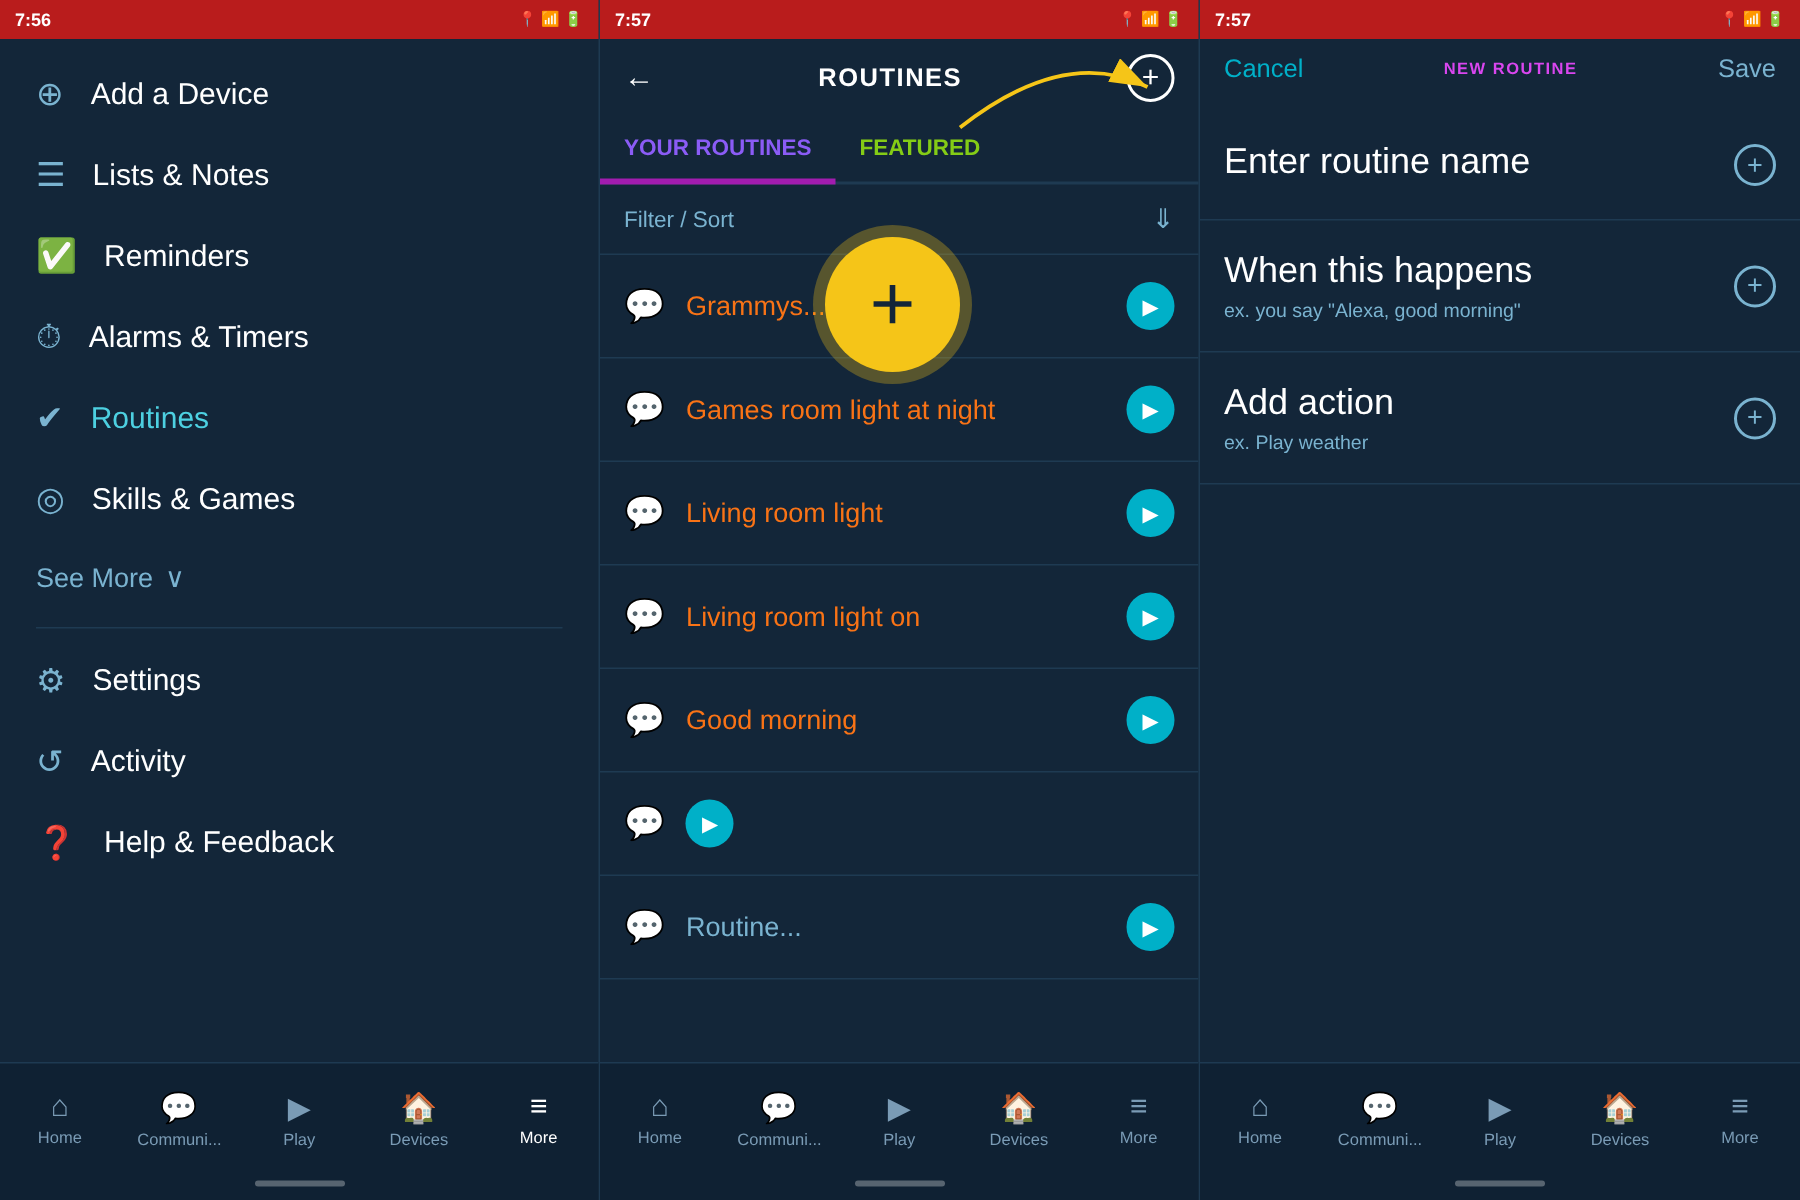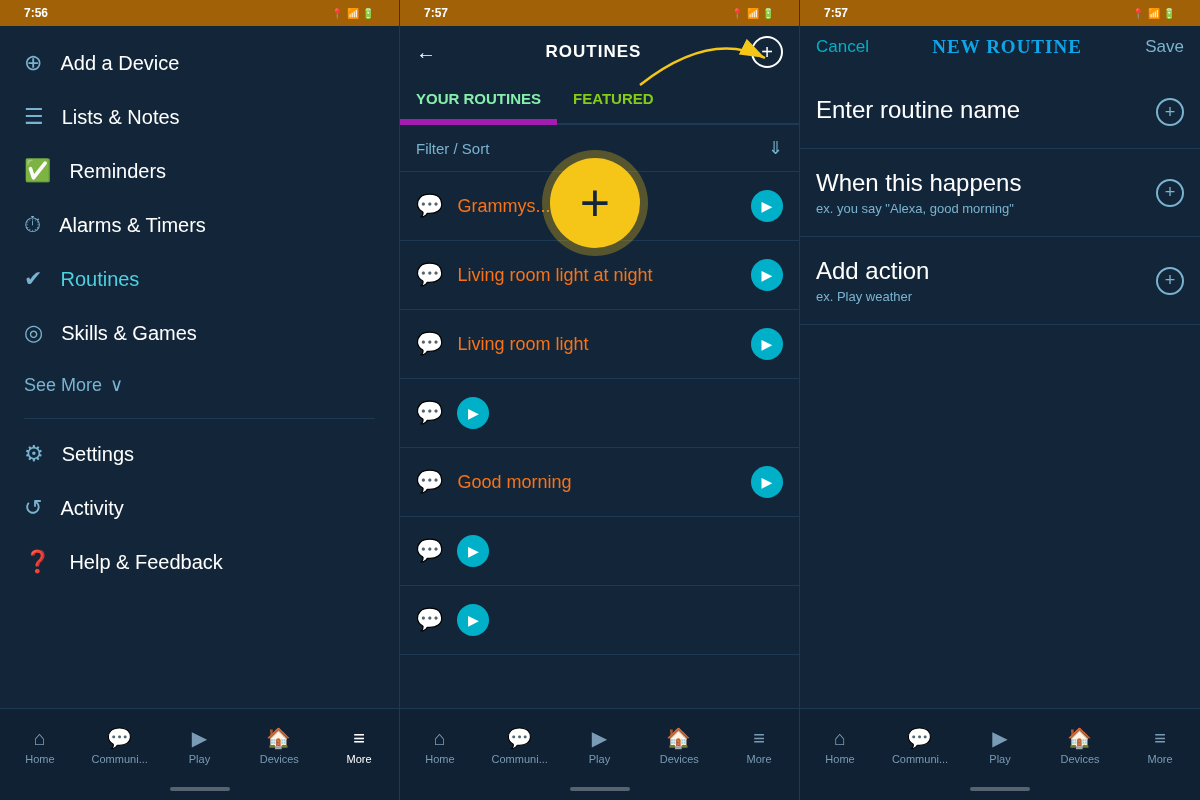--- a/index.html
+++ b/index.html
@@ -19,22 +19,22 @@
       flex-direction: column;
       background: #132639;
       position: relative;
     }
 
     
     .status-bar {
       display: flex;
       justify-content: space-between;
       align-items: center;
-      padding: 4px 24px;
-      background: #a16207;
+      padding: 4px 10px;
+      background: #b91c1c;
       height: 26px;
       flex-shrink: 0;
     }
     .status-time {
       color: #ffffff;
       font-size: 12px;
       font-weight: 600;
     }
     .status-icons {
       display: flex;
@@ -153,22 +153,22 @@
       flex-shrink: 0;
     }
     .routines-tab {
       padding: 12px 16px;
       font-size: 15px;
       font-weight: 600;
       cursor: pointer;
       color: #7ab3d0;
     }
     .routines-tab.active {
-      color: #86efac;
-      border-bottom: 6px solid #a21caf;
+      color: #8b5cf6;
+      border-bottom: 4px solid #a21caf;
       margin-bottom: -2px;
     }
     .routines-tab.featured { color: #84cc16; }
     .filter-row {
       display: flex;
       align-items: center;
       justify-content: space-between;
       padding: 12px 16px;
       border-bottom: 1px solid #1e3a52;
       flex-shrink: 0;
@@ -235,25 +235,24 @@
     }
     .new-routine-header {
       display: flex;
       align-items: center;
       justify-content: space-between;
       padding: 10px 16px;
       flex-shrink: 0;
     }
     .nr-cancel { color: #00b0c8; font-size: 17px; cursor: pointer; }
     .nr-title {
-      color: #0ea5e9;
-      font-size: 19px;
+      color: #d946ef;
+      font-size: 11px;
       font-weight: 600;
       letter-spacing: 1px;
-      font-family: Liberation Serif, serif;
     }
     .nr-save { color: #7ab3d0; font-size: 17px; cursor: pointer; }
     .nr-content { flex: 1; padding: 8px 0; }
     .nr-row {
       display: flex;
       align-items: center;
       justify-content: space-between;
       padding: 20px 16px;
       border-bottom: 1px solid #1e3a52;
       cursor: pointer;
@@ -396,43 +395,45 @@
   </div>
 
   <div class="routine-list">
     <div class="routine-item">
       <span class="routine-icon">💬</span>
       <span class="routine-name">Grammys...</span>
       <div class="routine-play">▶</div>
     </div>
     <div class="routine-item">
       <span class="routine-icon">💬</span>
-      <span class="routine-name">Living room light at night</span>
+      <span class="routine-name">Games room light at night</span>
       <div class="routine-play">▶</div>
     </div>
     <div class="routine-item">
       <span class="routine-icon">💬</span>
       <span class="routine-name">Living room light</span>
       <div class="routine-play">▶</div>
     </div>
     <div class="routine-item">
       <span class="routine-icon">💬</span>
+      <span class="routine-name">Living room light on</span>
       <div class="routine-play">▶</div>
     </div>
     <div class="routine-item">
       <span class="routine-icon">💬</span>
       <span class="routine-name">Good morning</span>
       <div class="routine-play">▶</div>
     </div>
     <div class="routine-item">
       <span class="routine-icon">💬</span>
       <div class="routine-play">▶</div>
     </div>
     <div class="routine-item">
       <span class="routine-icon">💬</span>
+      <span class="routine-name" style="color:#7ab3d0;">Routine...</span>
       <div class="routine-play">▶</div>
     </div>
   </div>
 
   <div class="add-circle-overlay">
     <span>+</span>
   </div>
 
   <svg class="arrow-svg" viewBox="0 0 400 120">
     <defs>

